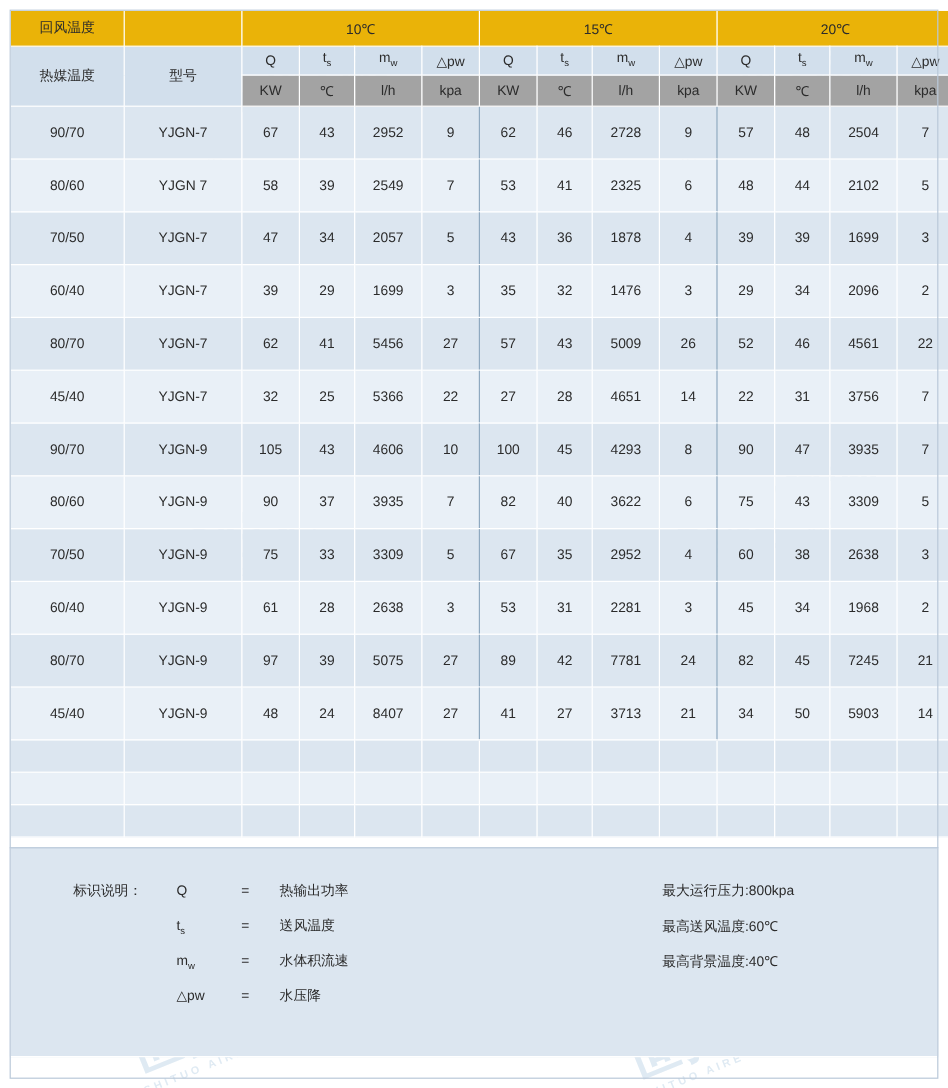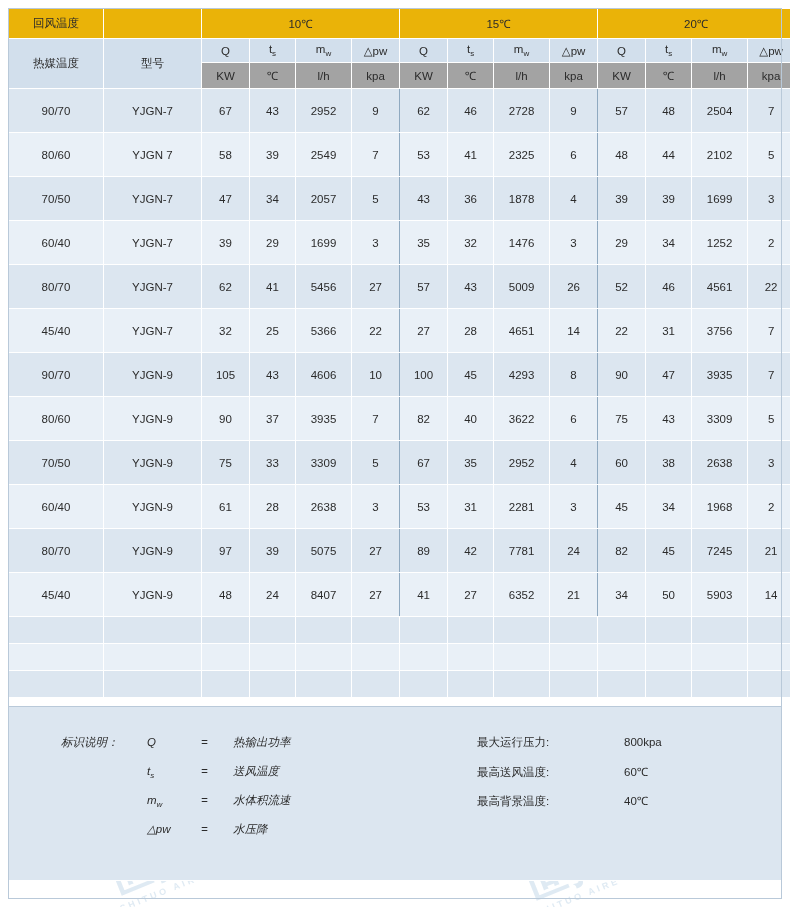--- a/index.html
+++ b/index.html
@@ -108,32 +108,32 @@
     left: 0; top: 0; right: 0; bottom: 0;
     padding: 28px 0 0 0;
     font-size: 11.5px;
     color: #2b2b2b;
   }
   .leg-col-a {
     position: absolute;
     left: 52px; top: 28px;
     width: 330px;
   }
-  .leg-row { display: flex; align-items: baseline; height: 29px; font-style: italic; }
+  .leg-row { display: flex; align-items: baseline; height: 29px; }
   .leg-title { width: 86px; }
   .leg-sym { width: 54px; text-align: left; }
   .leg-eq { width: 32px; text-align: left; }
   .leg-desc { flex: 1; }
   .leg-col-b {
     position: absolute;
     left: 468px; top: 28px;
     width: 290px;
   }
   .leg-row-b { display: flex; align-items: baseline; height: 29px; }
-  .leg-key { width: 147px; text-align: left; }
+  .leg-key { width: 147px; text-align: right; }
   .leg-val { flex: 1; text-align: left; }
 </style>
 </head>
 <body>
 
 <div id="page">
 
   <div class="wm wm-a">
     <span class="big">世拓空调</span>
     <span class="small">SHITUO AIRE CONDITION</span>
@@ -268,21 +268,21 @@
           <td class="sep-left">39</td>
           <td class="">29</td>
           <td class="">1699</td>
           <td class="sep-right">3</td>
           <td class="sep-left">35</td>
           <td class="">32</td>
           <td class="">1476</td>
           <td class="sep-right">3</td>
           <td class="sep-left">29</td>
           <td class="">34</td>
-          <td class="">1252</td>
+          <td class="">2096</td>
           <td class="sep-right">2</td>
         </tr>
         <tr class="data">
           <td>80/70</td>
           <td>YJGN-7</td>
           <td class="sep-left">62</td>
           <td class="">41</td>
           <td class="">5456</td>
           <td class="sep-right">27</td>
           <td class="sep-left">57</td>
@@ -392,21 +392,21 @@
         </tr>
         <tr class="data alt">
           <td>45/40</td>
           <td>YJGN-9</td>
           <td class="sep-left">48</td>
           <td class="">24</td>
           <td class="">8407</td>
           <td class="sep-right">27</td>
           <td class="sep-left">41</td>
           <td class="">27</td>
-          <td class="">6352</td>
+          <td class="">3713</td>
           <td class="sep-right">21</td>
           <td class="sep-left">34</td>
           <td class="">50</td>
           <td class="">5903</td>
           <td class="sep-right">14</td>
         </tr>
         <tr class="blank">
           <td></td>
           <td></td>
           <td class="sep-left"></td>

